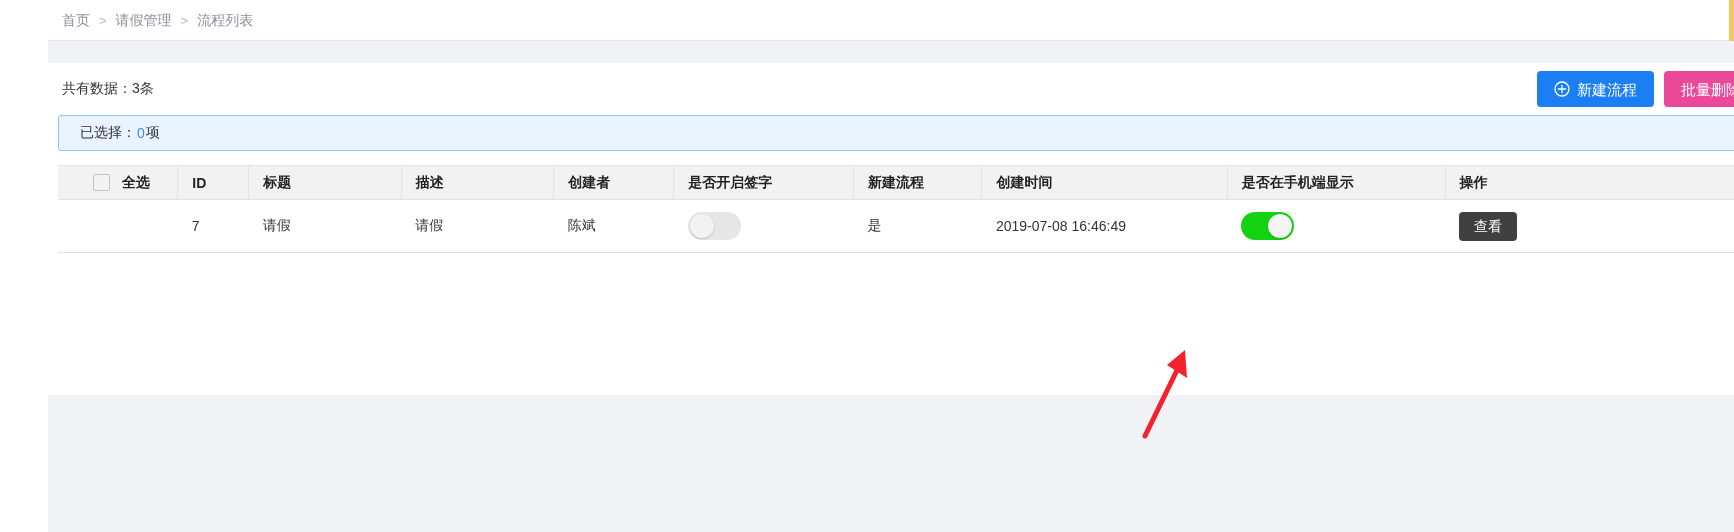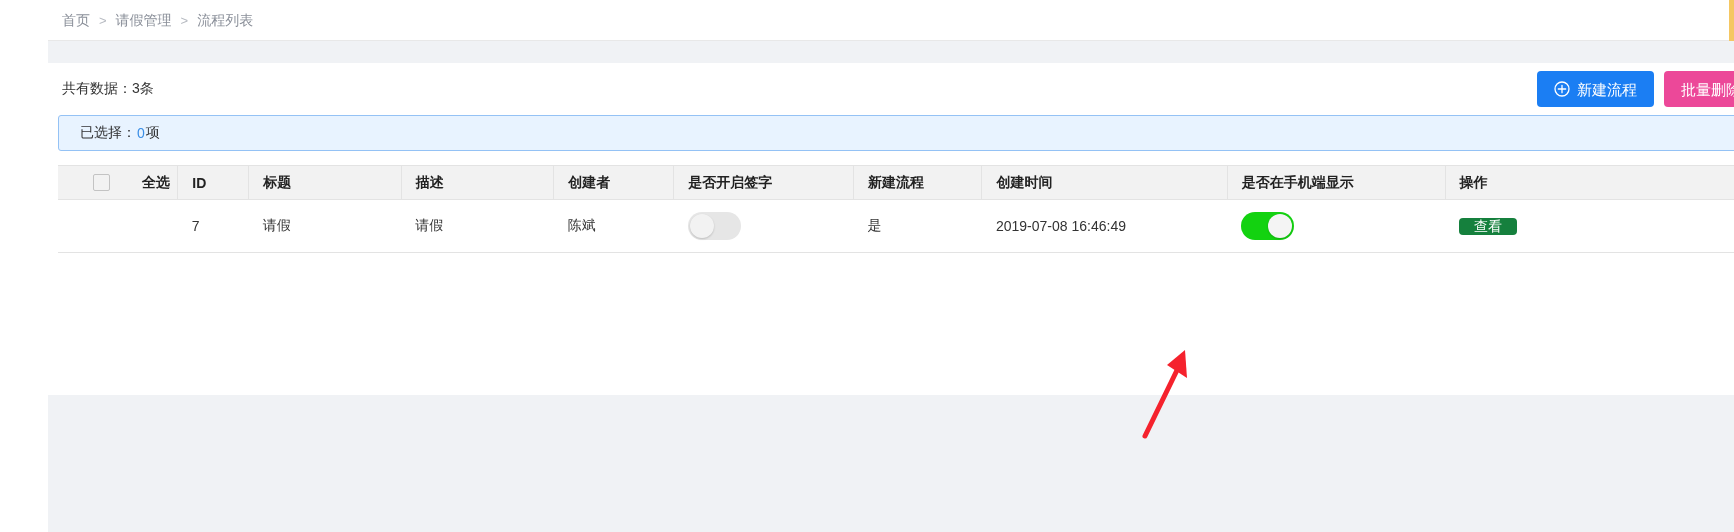--- a/index.html
+++ b/index.html
@@ -112,21 +112,21 @@
     color: #222222;
     padding: 0 0 0 14px;
     border-right: 1px solid #e3e3e3;
     border-top: 1px solid #e3e3e3;
     border-bottom: 1px solid #e3e3e3;
     vertical-align: middle;
     white-space: nowrap;
   }
   table.grid th:last-child { border-right: none; }
   table.grid th.th-sel { padding-left: 16px; }
-  .th-sel-inner { display:flex; align-items:center; gap: 32px; padding-left: 19px; }
+  .th-sel-inner { display:flex; align-items:center; gap: 12px; padding-left: 19px; }
 
   table.grid td {
     height: 53px;
     font-size: 14px;
     color: #333333;
     padding: 0 0 0 14px;
     border-bottom: 1px solid #e3e3e3;
     vertical-align: middle;
     white-space: nowrap;
   }
@@ -160,26 +160,26 @@
     width: 24px; height: 24px;
     border-radius: 50%;
     background: #f2f2f2;
     box-shadow: 0 1px 2px rgba(0,0,0,0.18);
   }
   .switch.on .knob { left: 27px; background: #f4f4f4; }
 
   
   .row-btns { display: flex; gap: 10px; align-items: center; }
   .rbtn {
-    background: #15803d;
+    background: #404040;
     color: #ffffff;
     border: none;
     border-radius: 4px;
     font-size: 14px;
-    height: 17px;
+    height: 29px;
     min-width: 58px;
     padding: 0 14px;
     cursor: pointer;
     font-family: inherit;
     line-height: 1;
   }
 
   
   .bottom-grey {
     position: absolute;

